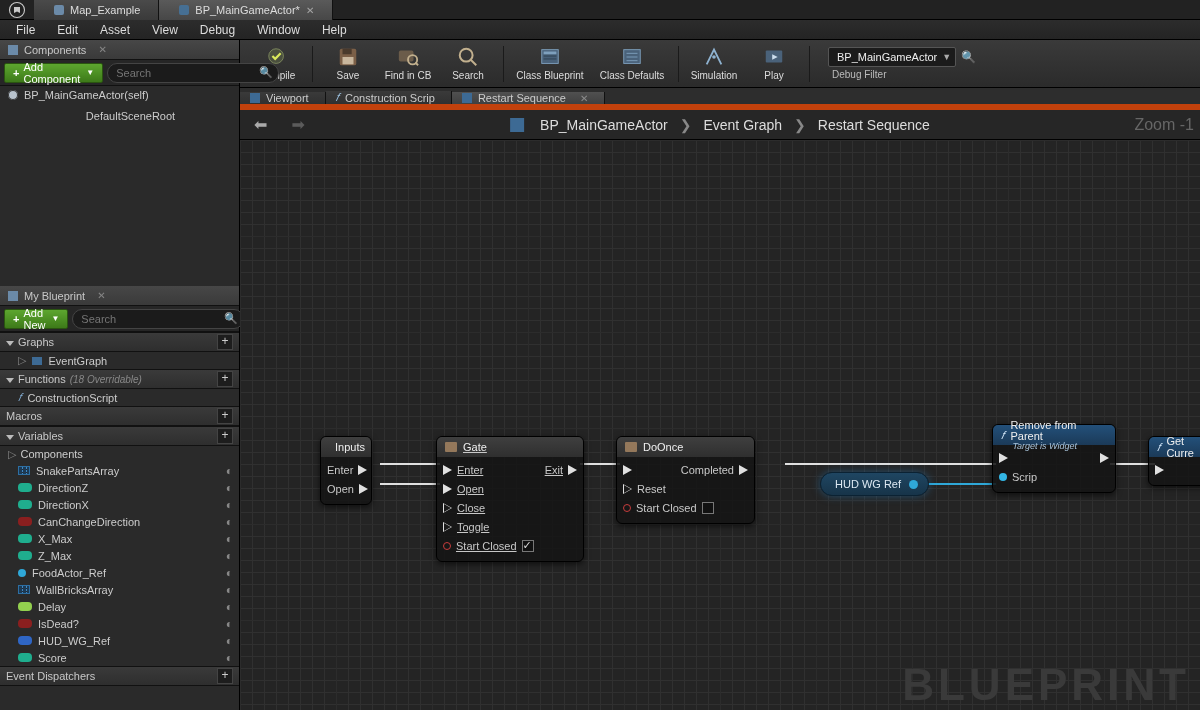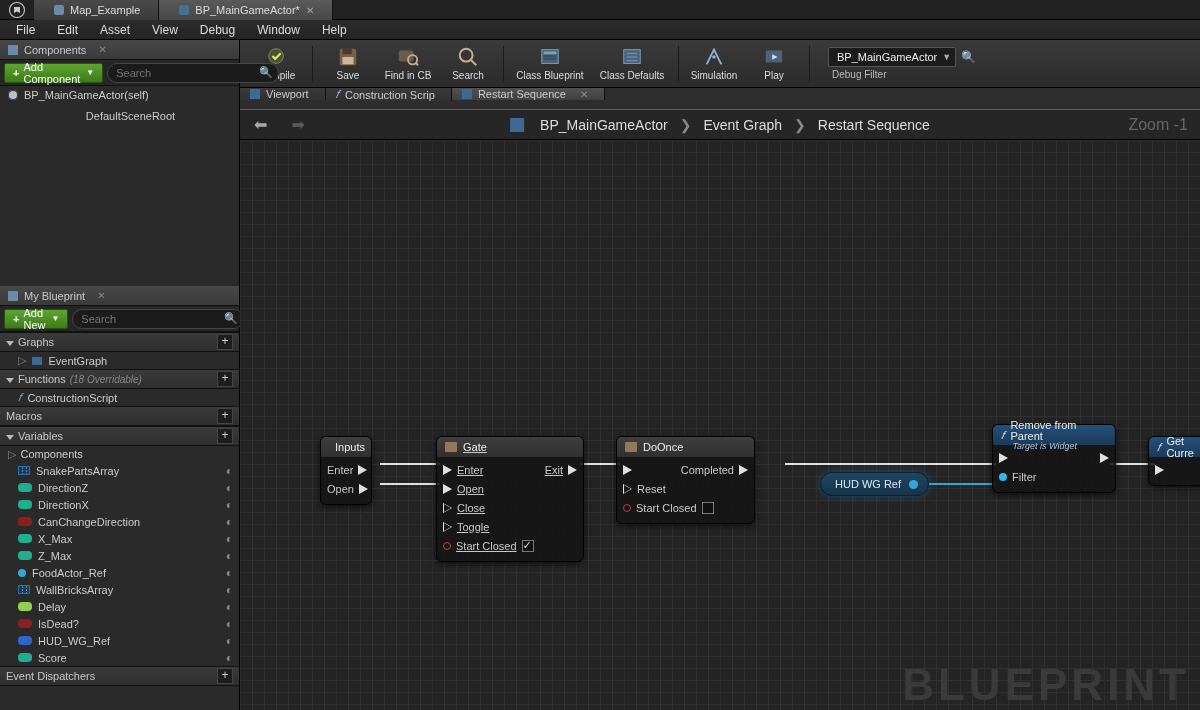--- a/index.html
+++ b/index.html
@@ -57,31 +57,31 @@
   .tbtn .tico{ width:26px; height:22px; display:flex; align-items:center; justify-content:center;}
   .tbtn svg{ width:26px; height:22px; }
   .sep { width:1px; height:36px; background:#1a1a1a; margin:0 4px;}
   .tool-right { margin-left:12px; display:flex; flex-direction:column; gap:2px; align-items:flex-start;}
   .combo { height:20px; background:#1b1b1b; border:1px solid #555; padding:0 18px 0 8px; font-size:11px; color:#eee; display:flex; align-items:center; position:relative; border-radius:2px;}
   .combo .dd{ position:absolute; right:4px; font-size:9px; color:#aaa;}
   .combo-row{ display:flex; align-items:center; gap:4px;}
   .mag2{ width:18px; height:18px; display:flex; align-items:center; justify-content:center; color:#ccc; font-size:12px;}
   .dbgfilter{ font-size:10px; color:#bbb; padding-left:4px;}
 
-  .graph-tabs{ height:22px; background:#2d2d2d; display:flex; align-items:flex-start; border-bottom:1px solid #c2410c;}
+  .graph-tabs{ height:22px; background:#2d2d2d; display:flex; align-items:flex-end; border-bottom:6px solid #c2410c;}
   .gtab{ padding:0 16px 0 10px; display:flex; align-items:center; gap:6px; font-size:11px; color:#ccc; background:linear-gradient(#3a3a3a,#303030); border-right:1px solid #111;}
   .gtab.active{ background:linear-gradient(#505050,#404040);}
   .gtab .fic{ width:10px;height:10px; background:#4d7aa6; display:inline-block;}
 
   .breadcrumb-row{ height:30px; display:flex; align-items:center; padding:0 10px; gap:16px; background:#262626; position:relative; border-bottom:1px solid #000;}
   .navarrow{ color:#aaa; font-size:16px; padding:0 4px;}
   .bc-center{ position:absolute; left:50%; transform:translateX(-50%); display:flex; align-items:center; gap:12px; font-size:14px; color:#ddd;}
   .bc-center .chev{ color:#888;}
   .bc-center .graph-ico { width:14px; height:14px; background:#3d6a94; display:inline-block; margin-right:4px;}
-  .zoom-label{ position:absolute; right:12px; color:#666; font-size:16px;}
+  .zoom-label{ position:absolute; right:6px; color:#666; font-size:16px;}
 
   .canvas { flex:1; position:relative; background:#242424;
     background-image:
       linear-gradient(#2c2c2c 1px, transparent 1px),
       linear-gradient(90deg,#2c2c2c 1px, transparent 1px),
       linear-gradient(#303030 1px, transparent 1px),
       linear-gradient(90deg,#303030 1px, transparent 1px);
     background-size: 96px 96px, 96px 96px, 12px 12px, 12px 12px;
     overflow:hidden;
   }
@@ -574,21 +574,21 @@
               <span class="lp">
                 <span class="exec-pin"></span>
               </span>
               <span class="rp">
                 <span class="exec-pin"></span>
               </span>
             </div>
           <div class="nrow">
               <span class="lp">
                 <span class="dot-pin"></span>
-                <span>Filter</span>
+                <span>Scrip</span>
               </span>
             </div>
         </div>
       </div>
 
       <div class="node" style="left:908px; top:296px; width:70px;">
         <div class="node-hdr blue">
             <span style="color:#cfe3f5;font-style:italic;font-family:serif">𝑓</span>
             <span>Get Curre</span>
           </div>

